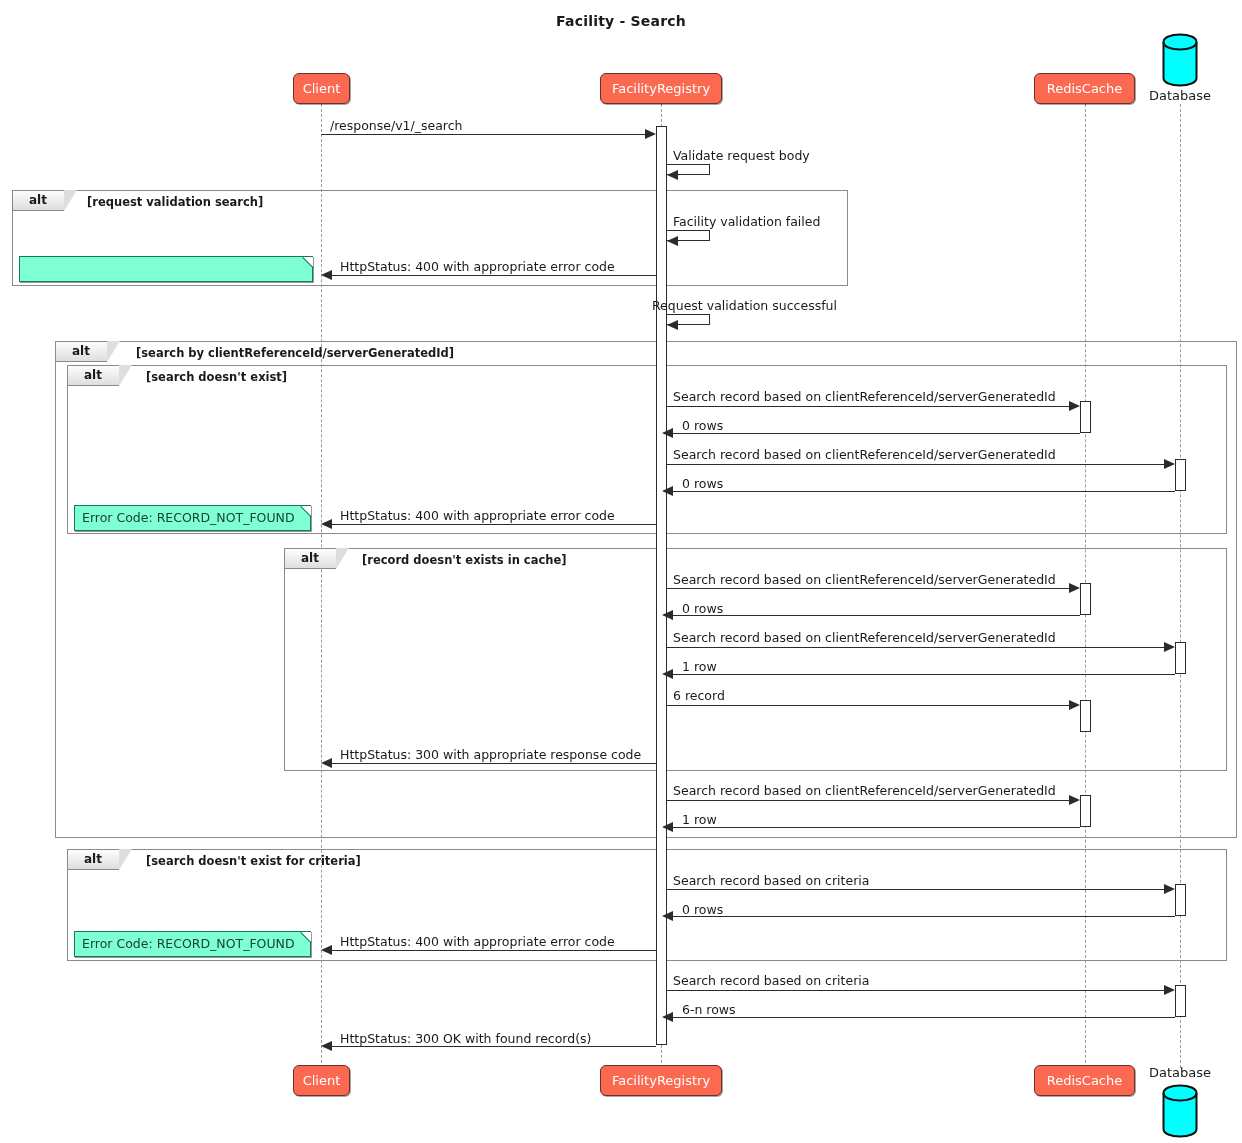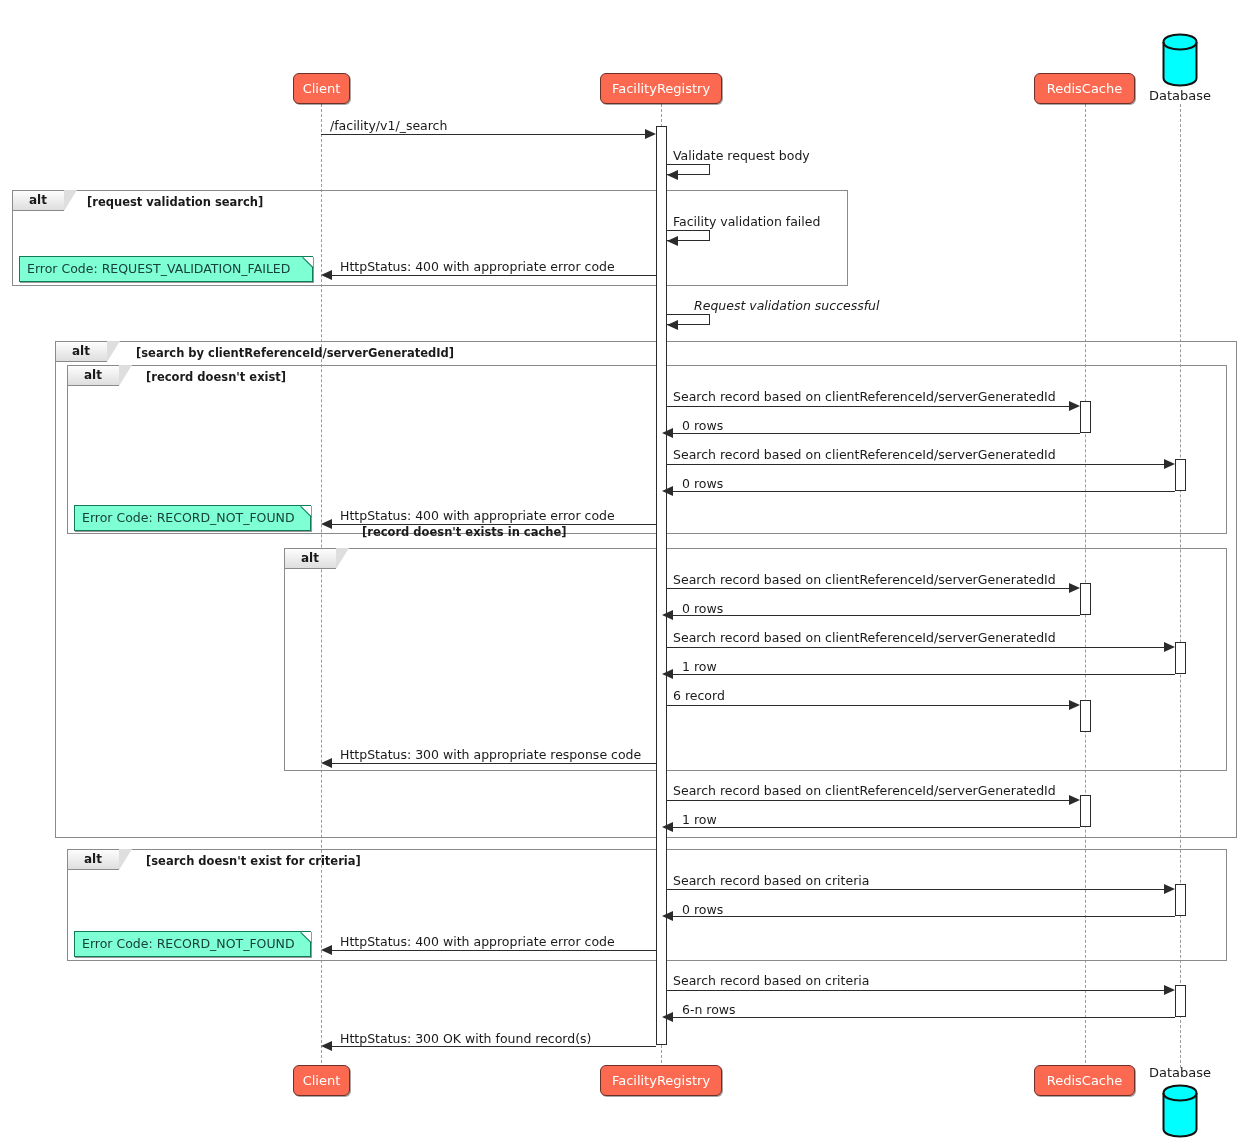--- a/index.html
+++ b/index.html
@@ -73,20 +73,21 @@
     border-top:10px solid #ffffff;border-left:10px solid transparent;
   }
   .note-fold-edge{position:absolute;width:15px;height:0;border-top:1.5px solid #117a56;
     transform:rotate(45deg);transform-origin:left top;}
 </style>
 </head>
 <body>
 
 <div id="canvas">
 
+  <div class="diagram-title">Facility - Search</div>
 
   <div class="lifeline" style="left:321px;top:104px;height:964px;"></div>
   <div class="lifeline" style="left:661px;top:104px;height:964px;"></div>
   <div class="lifeline" style="left:1085px;top:104px;height:964px;"></div>
   <div class="lifeline" style="left:1180px;top:104px;height:964px;"></div>
 
   <div class="frame" style="left:12px;top:190px;width:836px;height:96px;"></div>
   <div class="frame-tab" style="left:12px;top:190px;width:52px;"></div>
   <div class="frame-tab-notch" style="left:64px;top:190px;"></div>
   <div class="frame-tab-label" style="left:12px;top:190px;width:52px;">alt</div>
@@ -95,62 +96,62 @@
   <div class="frame" style="left:55px;top:341px;width:1182px;height:497px;"></div>
   <div class="frame-tab" style="left:55px;top:341px;width:52px;"></div>
   <div class="frame-tab-notch" style="left:107px;top:341px;"></div>
   <div class="frame-tab-label" style="left:55px;top:341px;width:52px;">alt</div>
   <div class="frame-cond" style="left:136px;top:346px;">[search by clientReferenceId/serverGeneratedId]</div>
 
   <div class="frame" style="left:67px;top:365px;width:1160px;height:169px;"></div>
   <div class="frame-tab" style="left:67px;top:365px;width:52px;"></div>
   <div class="frame-tab-notch" style="left:119px;top:365px;"></div>
   <div class="frame-tab-label" style="left:67px;top:365px;width:52px;">alt</div>
-  <div class="frame-cond" style="left:146px;top:370px;">[record doesn't exist]</div>
+  <div class="frame-cond" style="left:146px;top:370px;">[search doesn't exist]</div>
 
   <div class="frame" style="left:284px;top:548px;width:943px;height:223px;"></div>
   <div class="frame-tab" style="left:284px;top:548px;width:52px;"></div>
   <div class="frame-tab-notch" style="left:336px;top:548px;"></div>
   <div class="frame-tab-label" style="left:284px;top:548px;width:52px;">alt</div>
-  <div class="frame-cond" style="left:362px;top:525px;text-align:right;">[record doesn't exists in cache]</div>
+  <div class="frame-cond" style="left:362px;top:553px;text-align:right;">[record doesn't exists in cache]</div>
 
   <div class="frame" style="left:67px;top:849px;width:1160px;height:112px;"></div>
   <div class="frame-tab" style="left:67px;top:849px;width:52px;"></div>
   <div class="frame-tab-notch" style="left:119px;top:849px;"></div>
   <div class="frame-tab-label" style="left:67px;top:849px;width:52px;">alt</div>
   <div class="frame-cond" style="left:146px;top:854px;">[search doesn't exist for criteria]</div>
 
   <div class="activation" style="left:656px;top:126px;height:919px;"></div>
 
   <div class="activation" style="left:1080px;top:401px;height:32px;"></div>
   <div class="activation" style="left:1175px;top:459px;height:32px;"></div>
   <div class="activation" style="left:1080px;top:583px;height:32px;"></div>
   <div class="activation" style="left:1175px;top:642px;height:32px;"></div>
   <div class="activation" style="left:1080px;top:700px;height:32px;"></div>
   <div class="activation" style="left:1080px;top:795px;height:32px;"></div>
   <div class="activation" style="left:1175px;top:884px;height:32px;"></div>
   <div class="activation" style="left:1175px;top:985px;height:32px;"></div>
 
-  <div class="msg-label" style="left:330px;top:118px;">/facility/v1/_search</div>
+  <div class="msg-label" style="left:330px;top:118px;">/response/v1/_search</div>
   <div class="msg-line" style="left:321px;top:134px;width:324px;"></div>
   <div class="arrow-r" style="left:645px;top:129px;"></div>
 
   <div class="msg-label" style="left:673px;top:148px;">Validate request body</div>
   <div class="self-msg" style="left:667px;top:164px;width:43px;height:11px;"></div>
   <div class="arrow-l" style="left:667px;top:170px;"></div>
 
   <div class="msg-label" style="left:673px;top:214px;">Facility validation failed</div>
   <div class="self-msg" style="left:667px;top:230px;width:43px;height:11px;"></div>
   <div class="arrow-l" style="left:667px;top:236px;"></div>
 
   <div class="msg-label" style="left:340px;top:259px;">HttpStatus: 400 with appropriate error code</div>
   <div class="msg-line" style="left:332px;top:275px;width:324px;"></div>
   <div class="arrow-l" style="left:321px;top:270px;"></div>
 
-  <div class="msg-label" style="left:694px;top:298px;font-style:italic;">Request validation successful</div>
+  <div class="msg-label" style="left:652px;top:298px;">Request validation successful</div>
   <div class="self-msg" style="left:667px;top:314px;width:43px;height:11px;"></div>
   <div class="arrow-l" style="left:667px;top:320px;"></div>
 
   <div class="msg-label" style="left:673px;top:389px;">Search record based on clientReferenceId/serverGeneratedId</div>
   <div class="msg-line" style="left:667px;top:406px;width:402px;"></div>
   <div class="arrow-r" style="left:1069px;top:401px;"></div>
 
   <div class="msg-label" style="left:682px;top:418px;">0 rows</div>
   <div class="msg-line" style="left:673px;top:433px;width:407px;"></div>
   <div class="arrow-l" style="left:662px;top:428px;"></div>
@@ -217,21 +218,20 @@
 
   <div class="msg-label" style="left:682px;top:1002px;">6-n rows</div>
   <div class="msg-line" style="left:673px;top:1017px;width:502px;"></div>
   <div class="arrow-l" style="left:662px;top:1012px;"></div>
 
   <div class="msg-label" style="left:340px;top:1031px;">HttpStatus: 300 OK with found record(s)</div>
   <div class="msg-line" style="left:332px;top:1046px;width:324px;"></div>
   <div class="arrow-l" style="left:321px;top:1041px;"></div>
 
   <div class="note" style="left:19px;top:256px;width:294px;"></div>
-  <div class="note-text" style="left:19px;top:256px;">Error Code: REQUEST_VALIDATION_FAILED</div>
   <div class="note-fold" style="left:303px;top:257px;"></div>
   <div class="note-fold-edge" style="left:303px;top:257px;"></div>
 
   <div class="note" style="left:74px;top:505px;width:237px;"></div>
   <div class="note-text" style="left:74px;top:505px;">Error Code: RECORD_NOT_FOUND</div>
   <div class="note-fold" style="left:301px;top:506px;"></div>
   <div class="note-fold-edge" style="left:301px;top:506px;"></div>
 
   <div class="note" style="left:74px;top:931px;width:237px;"></div>
   <div class="note-text" style="left:74px;top:931px;">Error Code: RECORD_NOT_FOUND</div>

